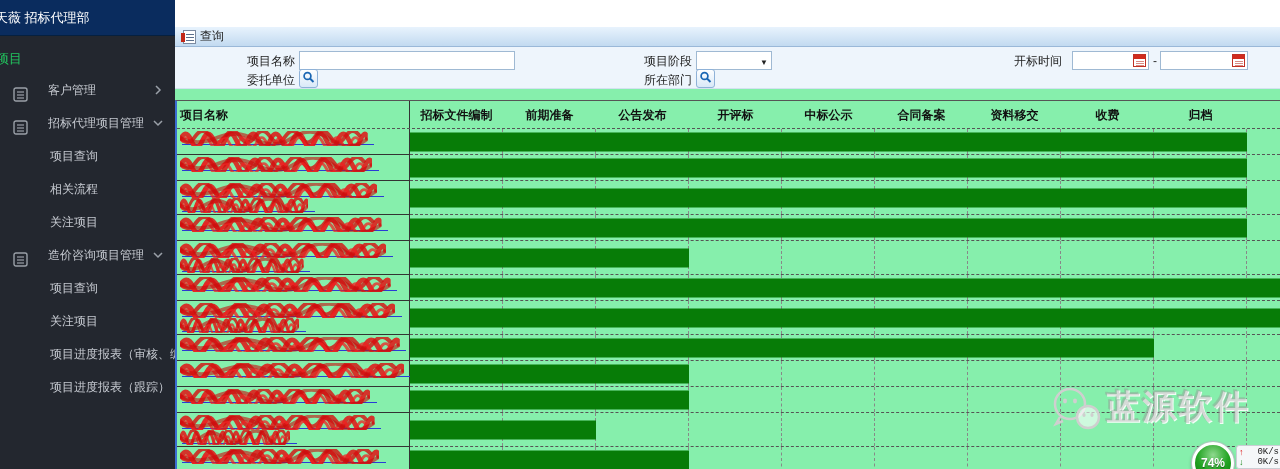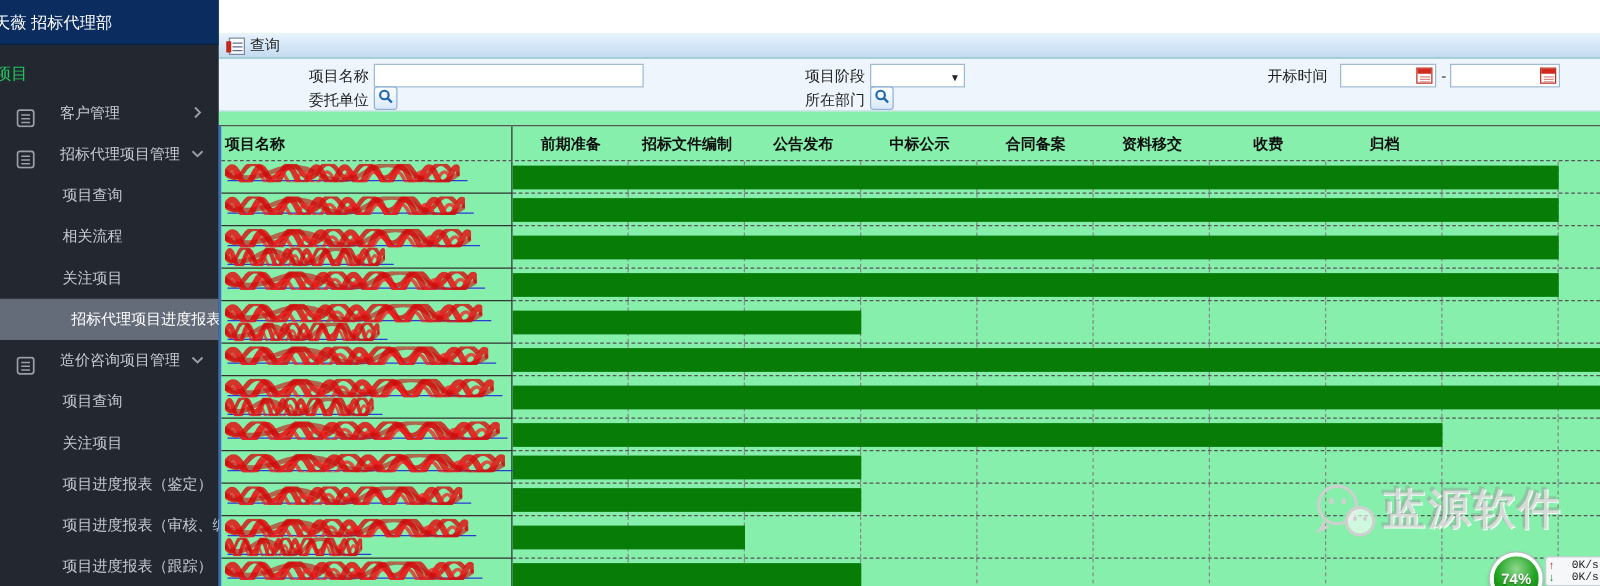--- a/index.html
+++ b/index.html
@@ -121,34 +121,32 @@
             <line x1="4" y1="8" x2="11" y2="8" stroke="#9aa0a8" stroke-width="1.2"></line>
             <line x1="4" y1="11" x2="11" y2="11" stroke="#9aa0a8" stroke-width="1.2"></line>
           </svg></span><span class="sb-label">招标代理项目管理</span><span class="sb-chev">
           <svg width="10" height="10" viewBox="0 0 10 10" style="transform:rotate(90deg)">
             <polyline points="3,1 7,5 3,9" fill="none" stroke="#9aa0a8" stroke-width="1.5"></polyline>
           </svg>
         </span></div>
       <div class="sb-item sb-sub"><span class="sb-label">项目查询</span></div>
       <div class="sb-item sb-sub"><span class="sb-label">相关流程</span></div>
       <div class="sb-item sb-sub"><span class="sb-label">关注项目</span></div>
-      <div class="sb-item sb-sub sb-selected"><span class="sb-label">招标代理项目进度报表</span></div>
       <div class="sb-item sb-group"><span class="sb-icon"><svg width="15" height="15" viewBox="0 0 15 15">
             <rect x="1" y="1" width="13" height="13" rx="2" fill="none" stroke="#9aa0a8" stroke-width="1.4"></rect>
             <line x1="4" y1="5" x2="11" y2="5" stroke="#9aa0a8" stroke-width="1.2"></line>
             <line x1="4" y1="8" x2="11" y2="8" stroke="#9aa0a8" stroke-width="1.2"></line>
             <line x1="4" y1="11" x2="11" y2="11" stroke="#9aa0a8" stroke-width="1.2"></line>
           </svg></span><span class="sb-label">造价咨询项目管理</span><span class="sb-chev">
           <svg width="10" height="10" viewBox="0 0 10 10" style="transform:rotate(90deg)">
             <polyline points="3,1 7,5 3,9" fill="none" stroke="#9aa0a8" stroke-width="1.5"></polyline>
           </svg>
         </span></div>
       <div class="sb-item sb-sub"><span class="sb-label">项目查询</span></div>
       <div class="sb-item sb-sub"><span class="sb-label">关注项目</span></div>
-      <div class="sb-item sb-sub"><span class="sb-label">项目进度报表（鉴定）</span></div>
       <div class="sb-item sb-sub"><span class="sb-label">项目进度报表（审核、编制</span></div>
       <div class="sb-item sb-sub"><span class="sb-label">项目进度报表（跟踪）</span></div>
     </nav>
 </aside>
 
 <div class="main">
 
   <div class="toolbar">
     <button class="btn-query">
       <span class="ico-doc"></span>
@@ -187,23 +185,24 @@
         <circle cx="5.5" cy="5" r="3.4" fill="none" stroke="#1a66b3" stroke-width="1.7"></circle>
         <line x1="8" y1="7.5" x2="11.5" y2="11" stroke="#1a66b3" stroke-width="1.9"></line>
       </svg>
     </button>
   </div>
 
   <div class="report">
     <div class="thead">
       <div class="th-name">项目名称</div>
       <div style="display:flex">
+          <div class="th-stage">招标文件编制</div>
           <div class="th-stage">前期准备</div>
-          <div class="th-stage">招标文件编制</div>
           <div class="th-stage">公告发布</div>
+          <div class="th-stage">开评标</div>
           <div class="th-stage">中标公示</div>
           <div class="th-stage">合同备案</div>
           <div class="th-stage">资料移交</div>
           <div class="th-stage">收费</div>
           <div class="th-stage">归档</div>
         </div>
     </div>
     <div class="tbody">
         <div class="trow" style="height: 26px;">
           <div class="tname">

